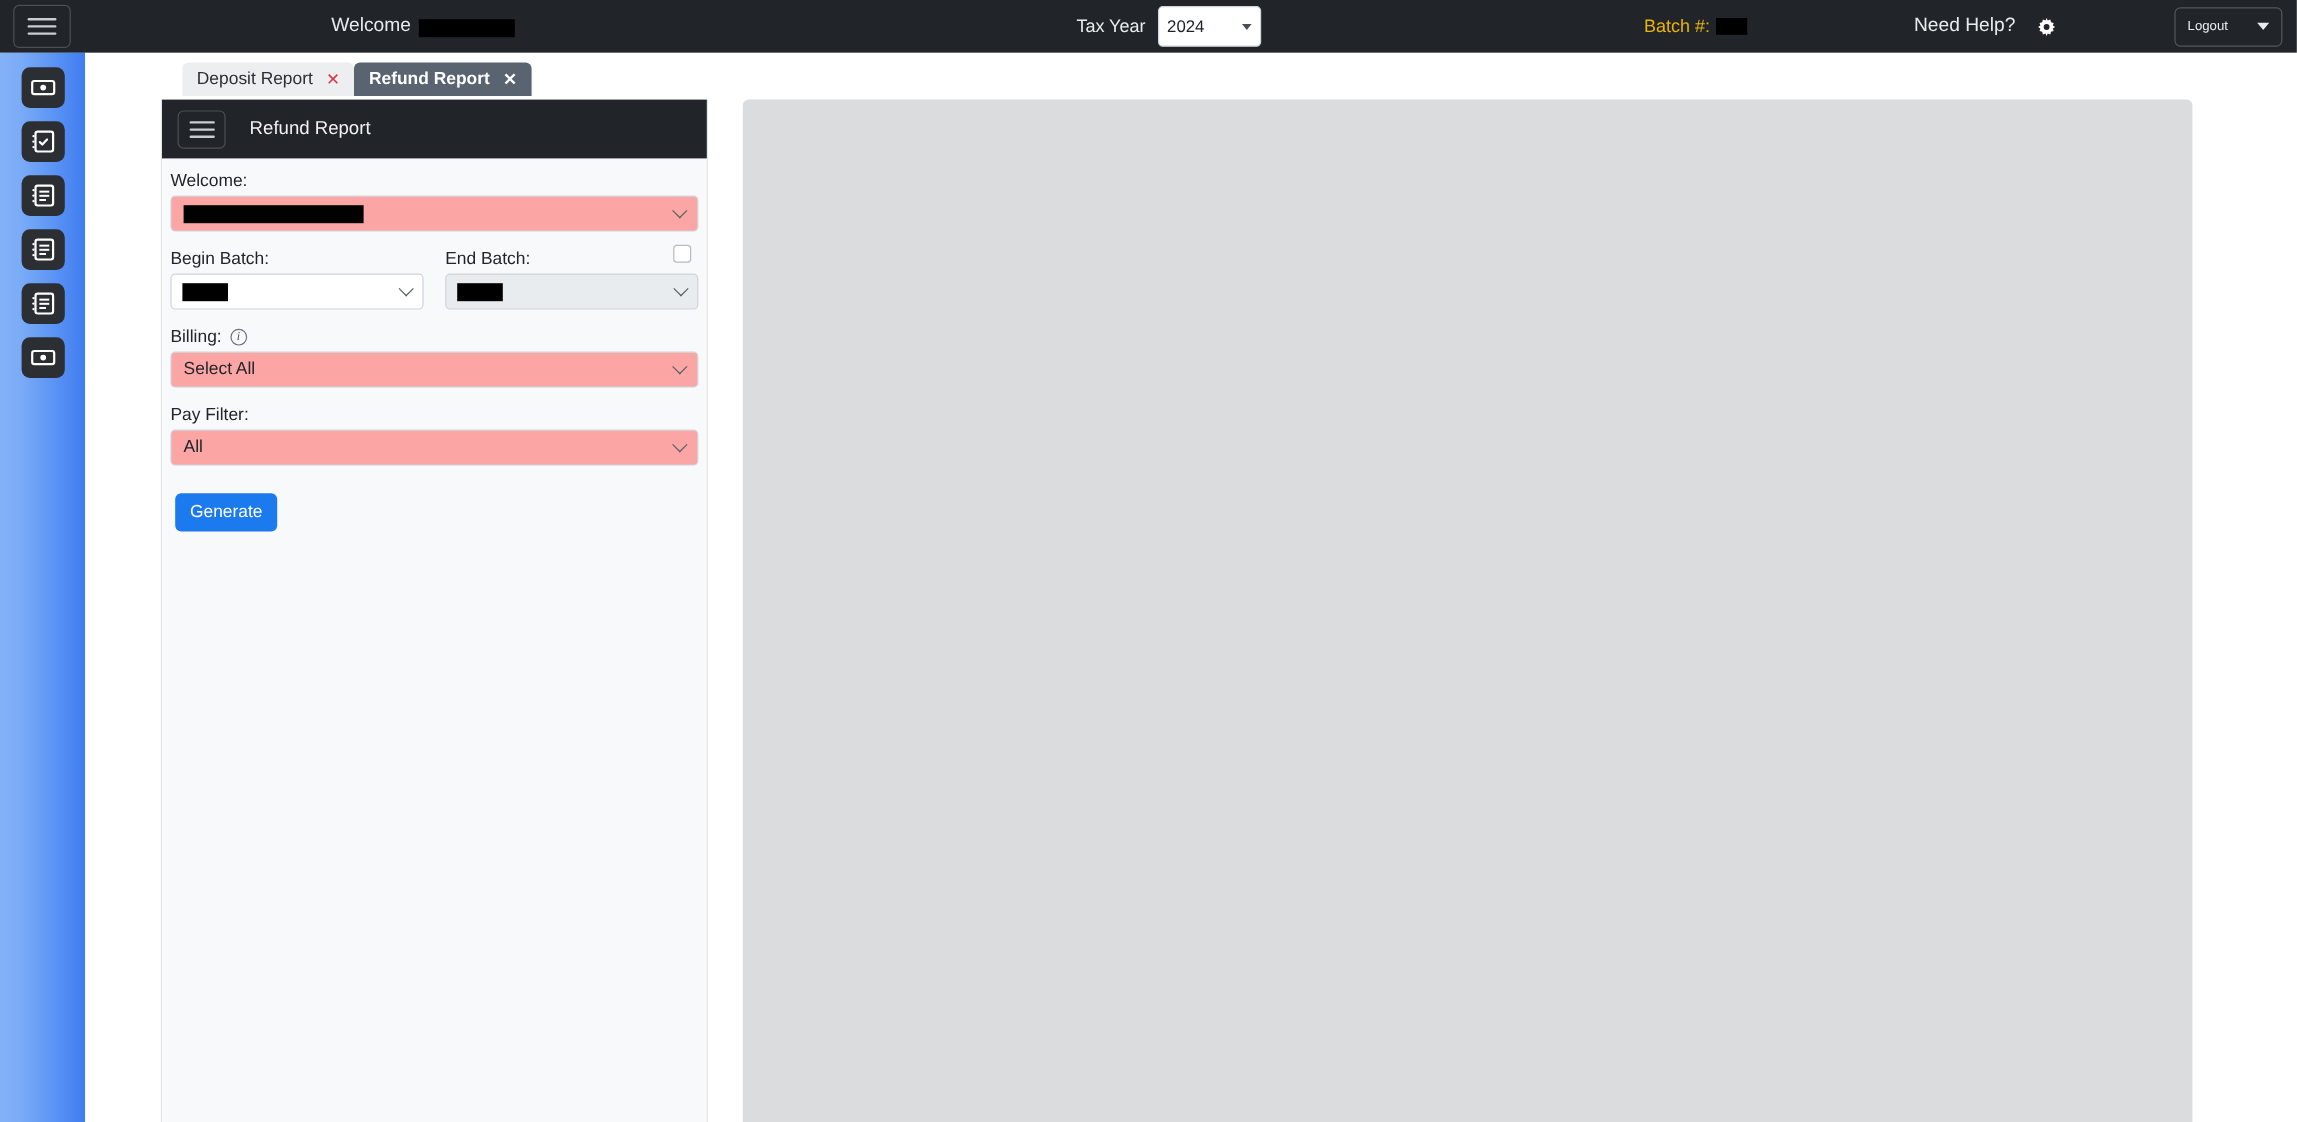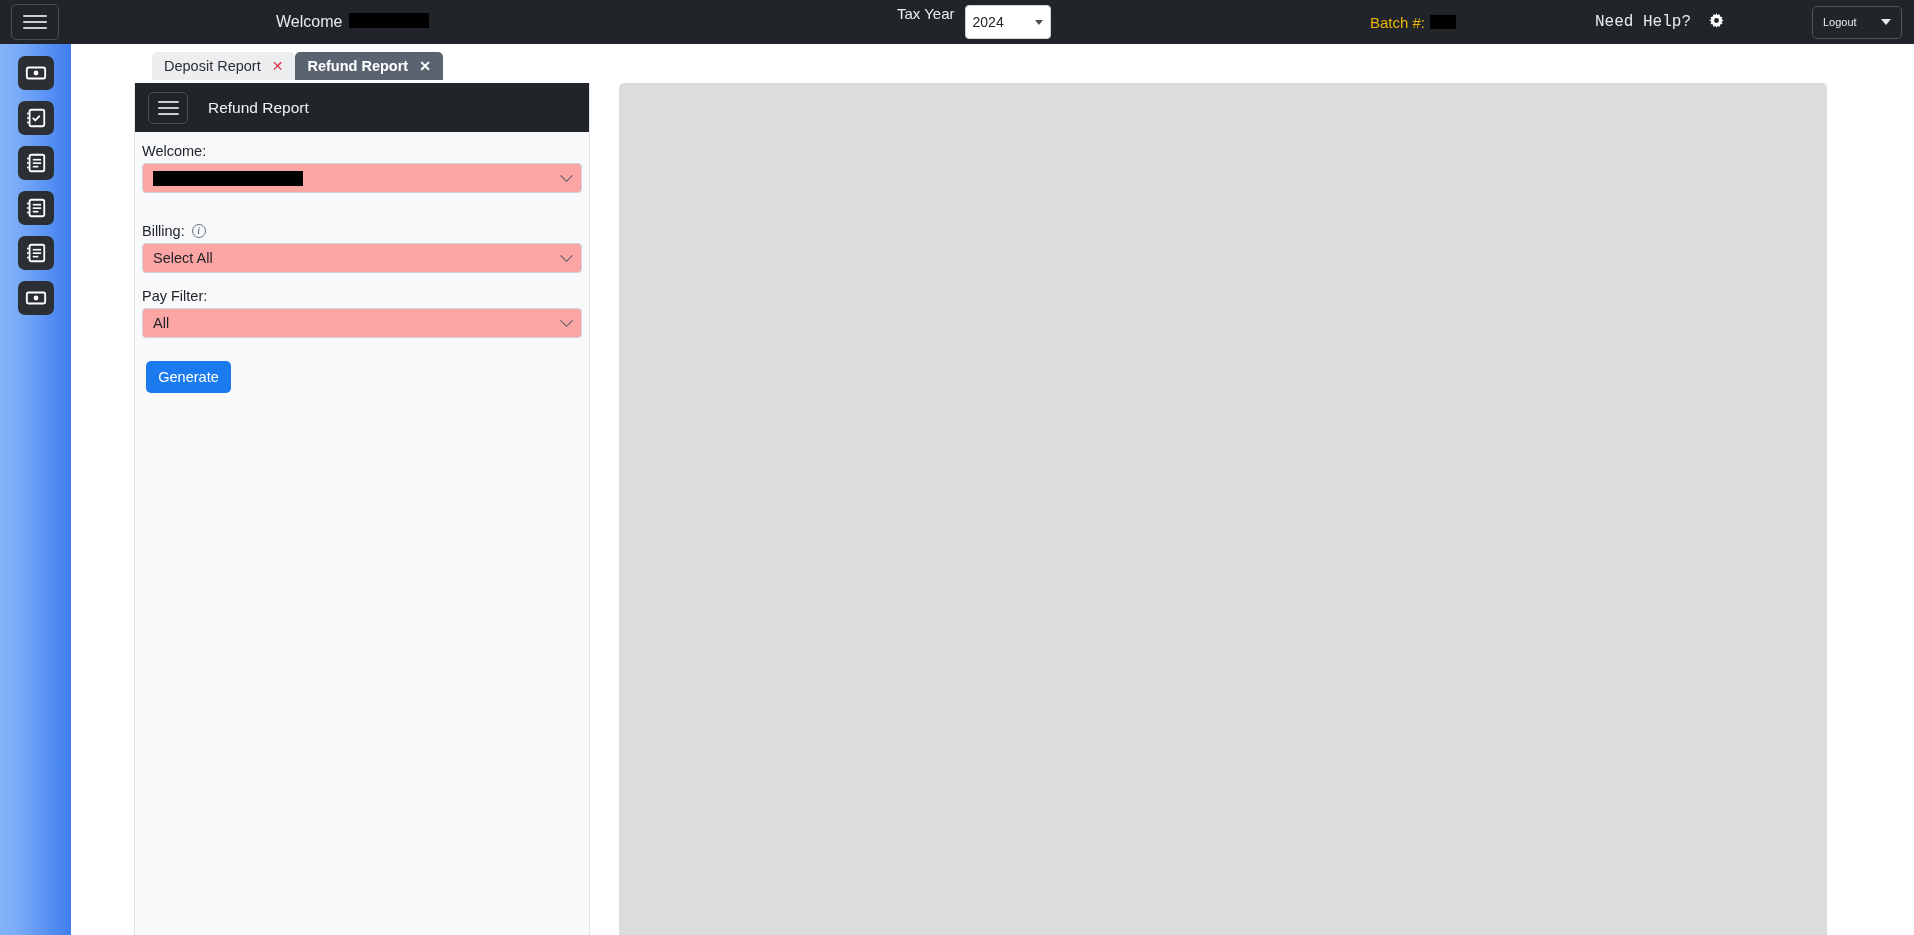--- a/index.html
+++ b/index.html
@@ -39,35 +39,36 @@
     display: block;
     width: 24px;
     height: 2px;
     background: #c9ced3;
     border-radius: 1px;
   }
   .topbar-welcome {
     position: absolute;
     left: 276px;
     display: flex;
-    align-items: flex-start;
+    align-items: flex-end;
     gap: 7px;
     color: #e9ecef;
     font-size: 16px;
   }
   .redact {
     display: inline-block;
     background: #000000;
     vertical-align: middle;
   }
   .redact-welcome { width: 80px; height: 15px; }
   .topbar-taxyear {
     position: absolute;
     left: 897px;
     display: flex;
+    align-items: center;
     gap: 10px;
     color: #e9ecef;
     font-size: 15px;
   }
   .taxyear-select {
     width: 86px;
     height: 25px;
     background: #ffffff;
     border: 1px solid #ced4da;
     border-radius: 4px;
@@ -99,25 +100,25 @@
     align-items: center;
     gap: 5px;
     color: #eab308;
     font-size: 15px;
   }
   .redact-batch { width: 26px; height: 14px; }
   .topbar-help {
     position: absolute;
     left: 1595px;
     display: flex;
+    align-items: center;
     gap: 18px;
     color: #e9ecef;
     font-size: 16px;
     cursor: pointer;
-    font-family: Liberation Mono, monospace;
   }
   .gear-icon { width: 15px; height: 15px; display:block; }
   .logout-btn {
     position: absolute;
     left: 1812px;
     width: 90px;
     height: 33px;
     border: 1px solid #51575d;
     border-radius: 5px;
     display: flex;
@@ -489,20 +490,37 @@
       
       <div class="field-label">Welcome:</div>
       <div class="select-box">
         <span class="redact redact-district"></span>
         <span class="chev"></span>
       </div>
 
       <div class="spacer"></div>
 
       
+      <div class="row-two">
+        <div class="col-half">
+          <div class="field-label">Begin Batch:</div>
+          <div class="select-half">
+            <span class="redact redact-batch-sel"></span>
+            <span class="chev"></span>
+          </div>
+        </div>
+        <div class="col-half">
+          <div class="field-label">End Batch:</div>
+          <div class="select-half disabled">
+            <span class="redact redact-batch-sel"></span>
+            <span class="chev"></span>
+          </div>
+        </div>
+        <div class="end-batch-checkbox"></div>
+      </div>
 
       <div class="spacer"></div>
 
       
       <div class="field-label">
         <span>Billing:</span>
         <span class="info-icon">i</span>
       </div>
       <div class="select-box">
         <span>Select All</span>

